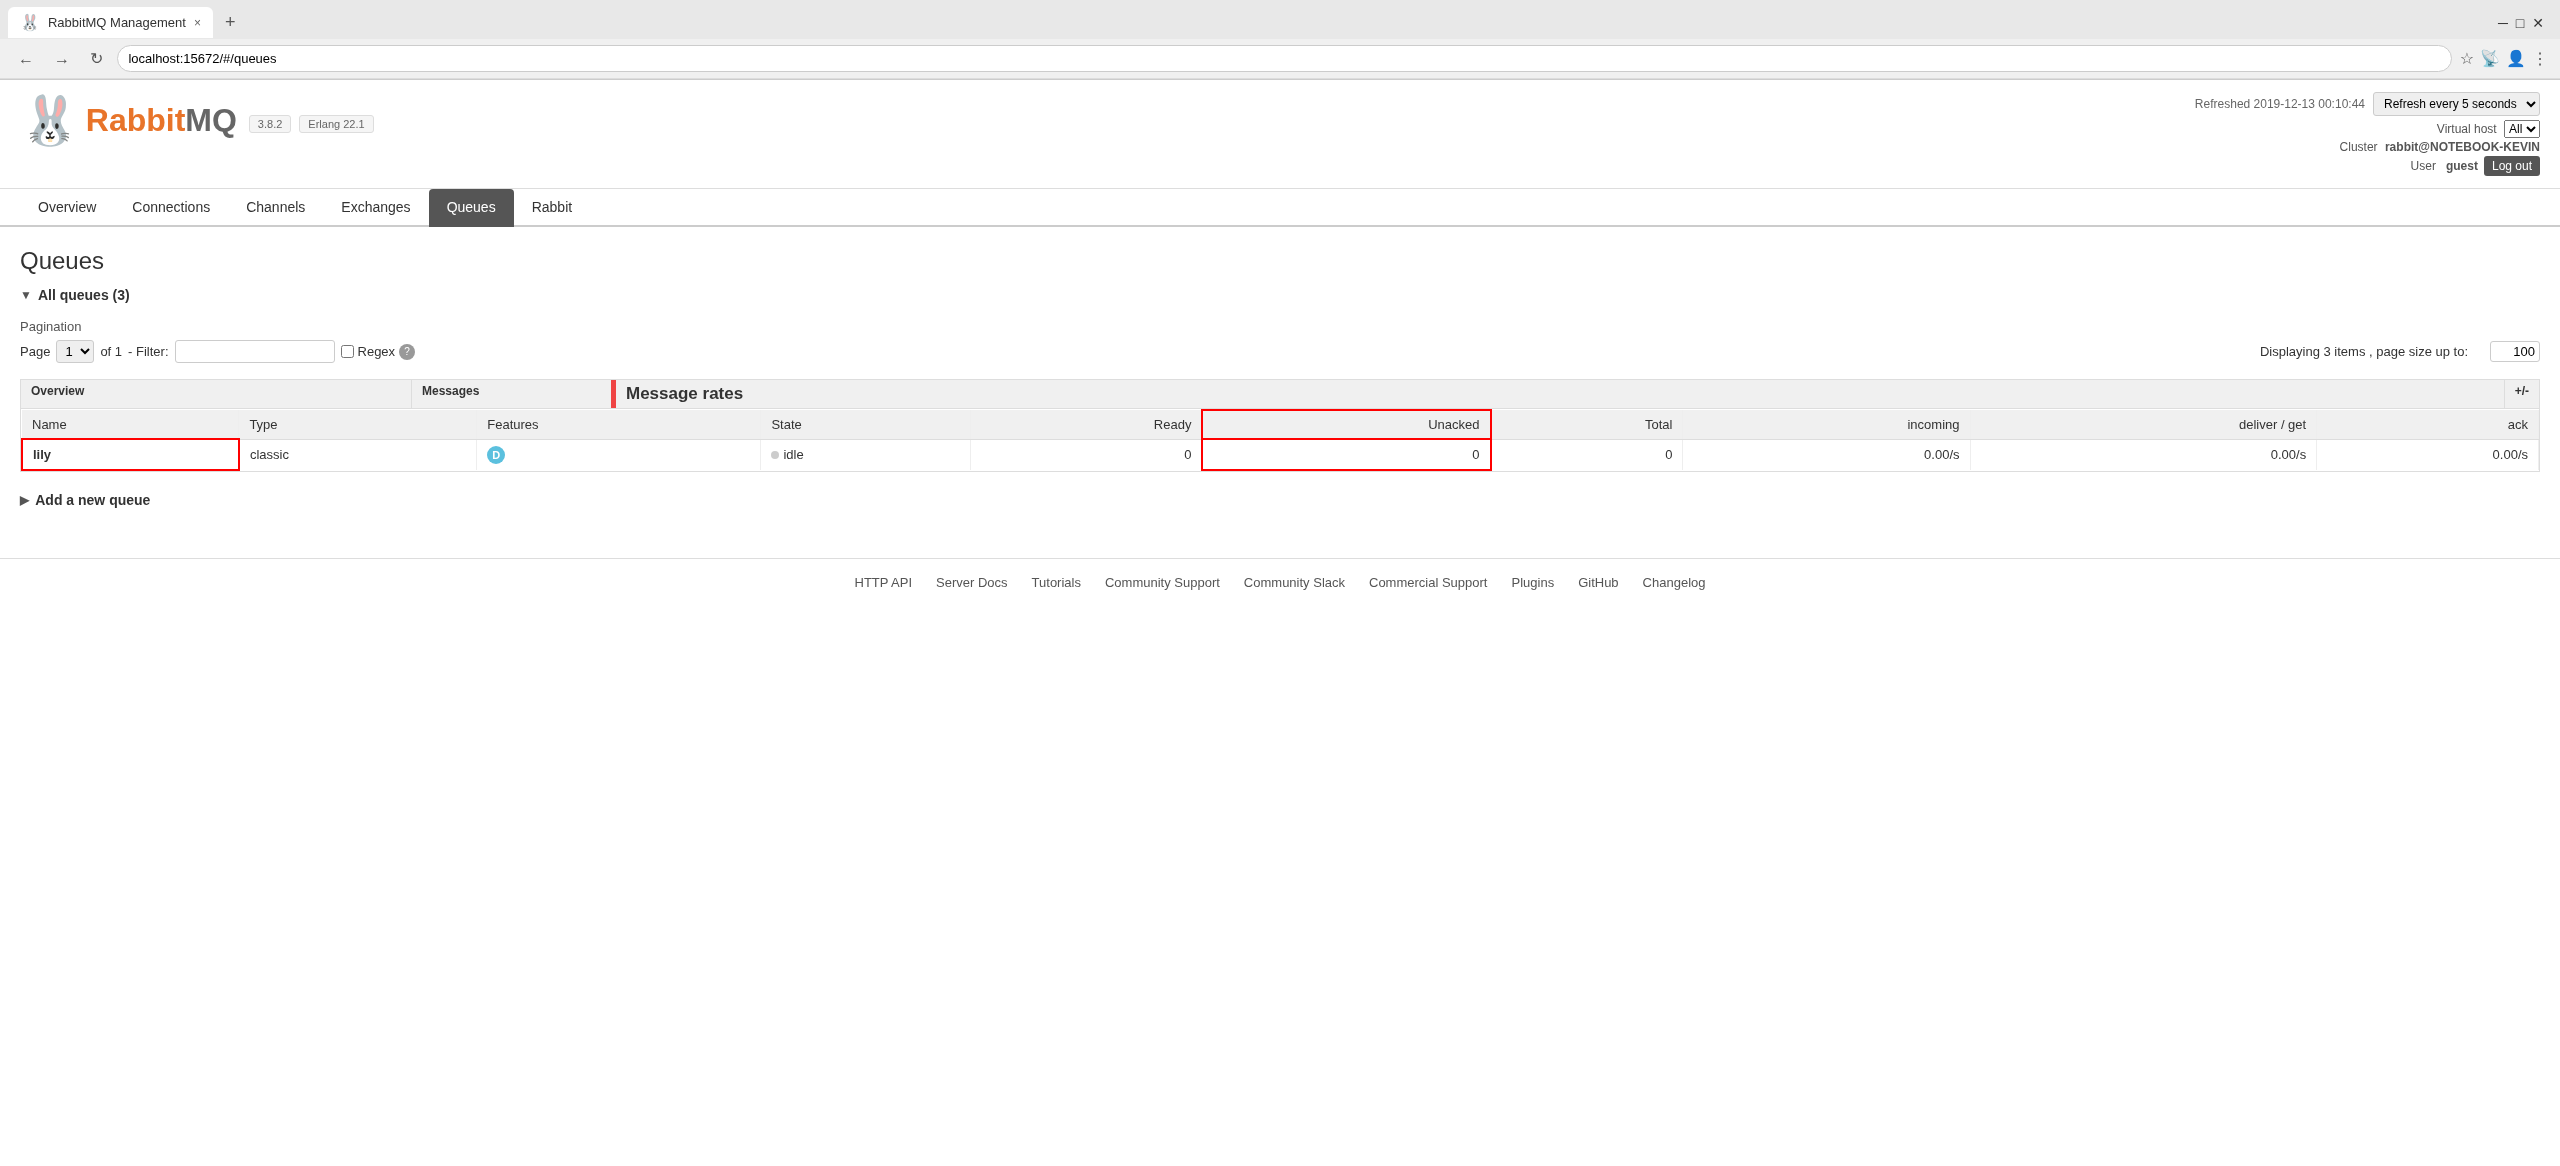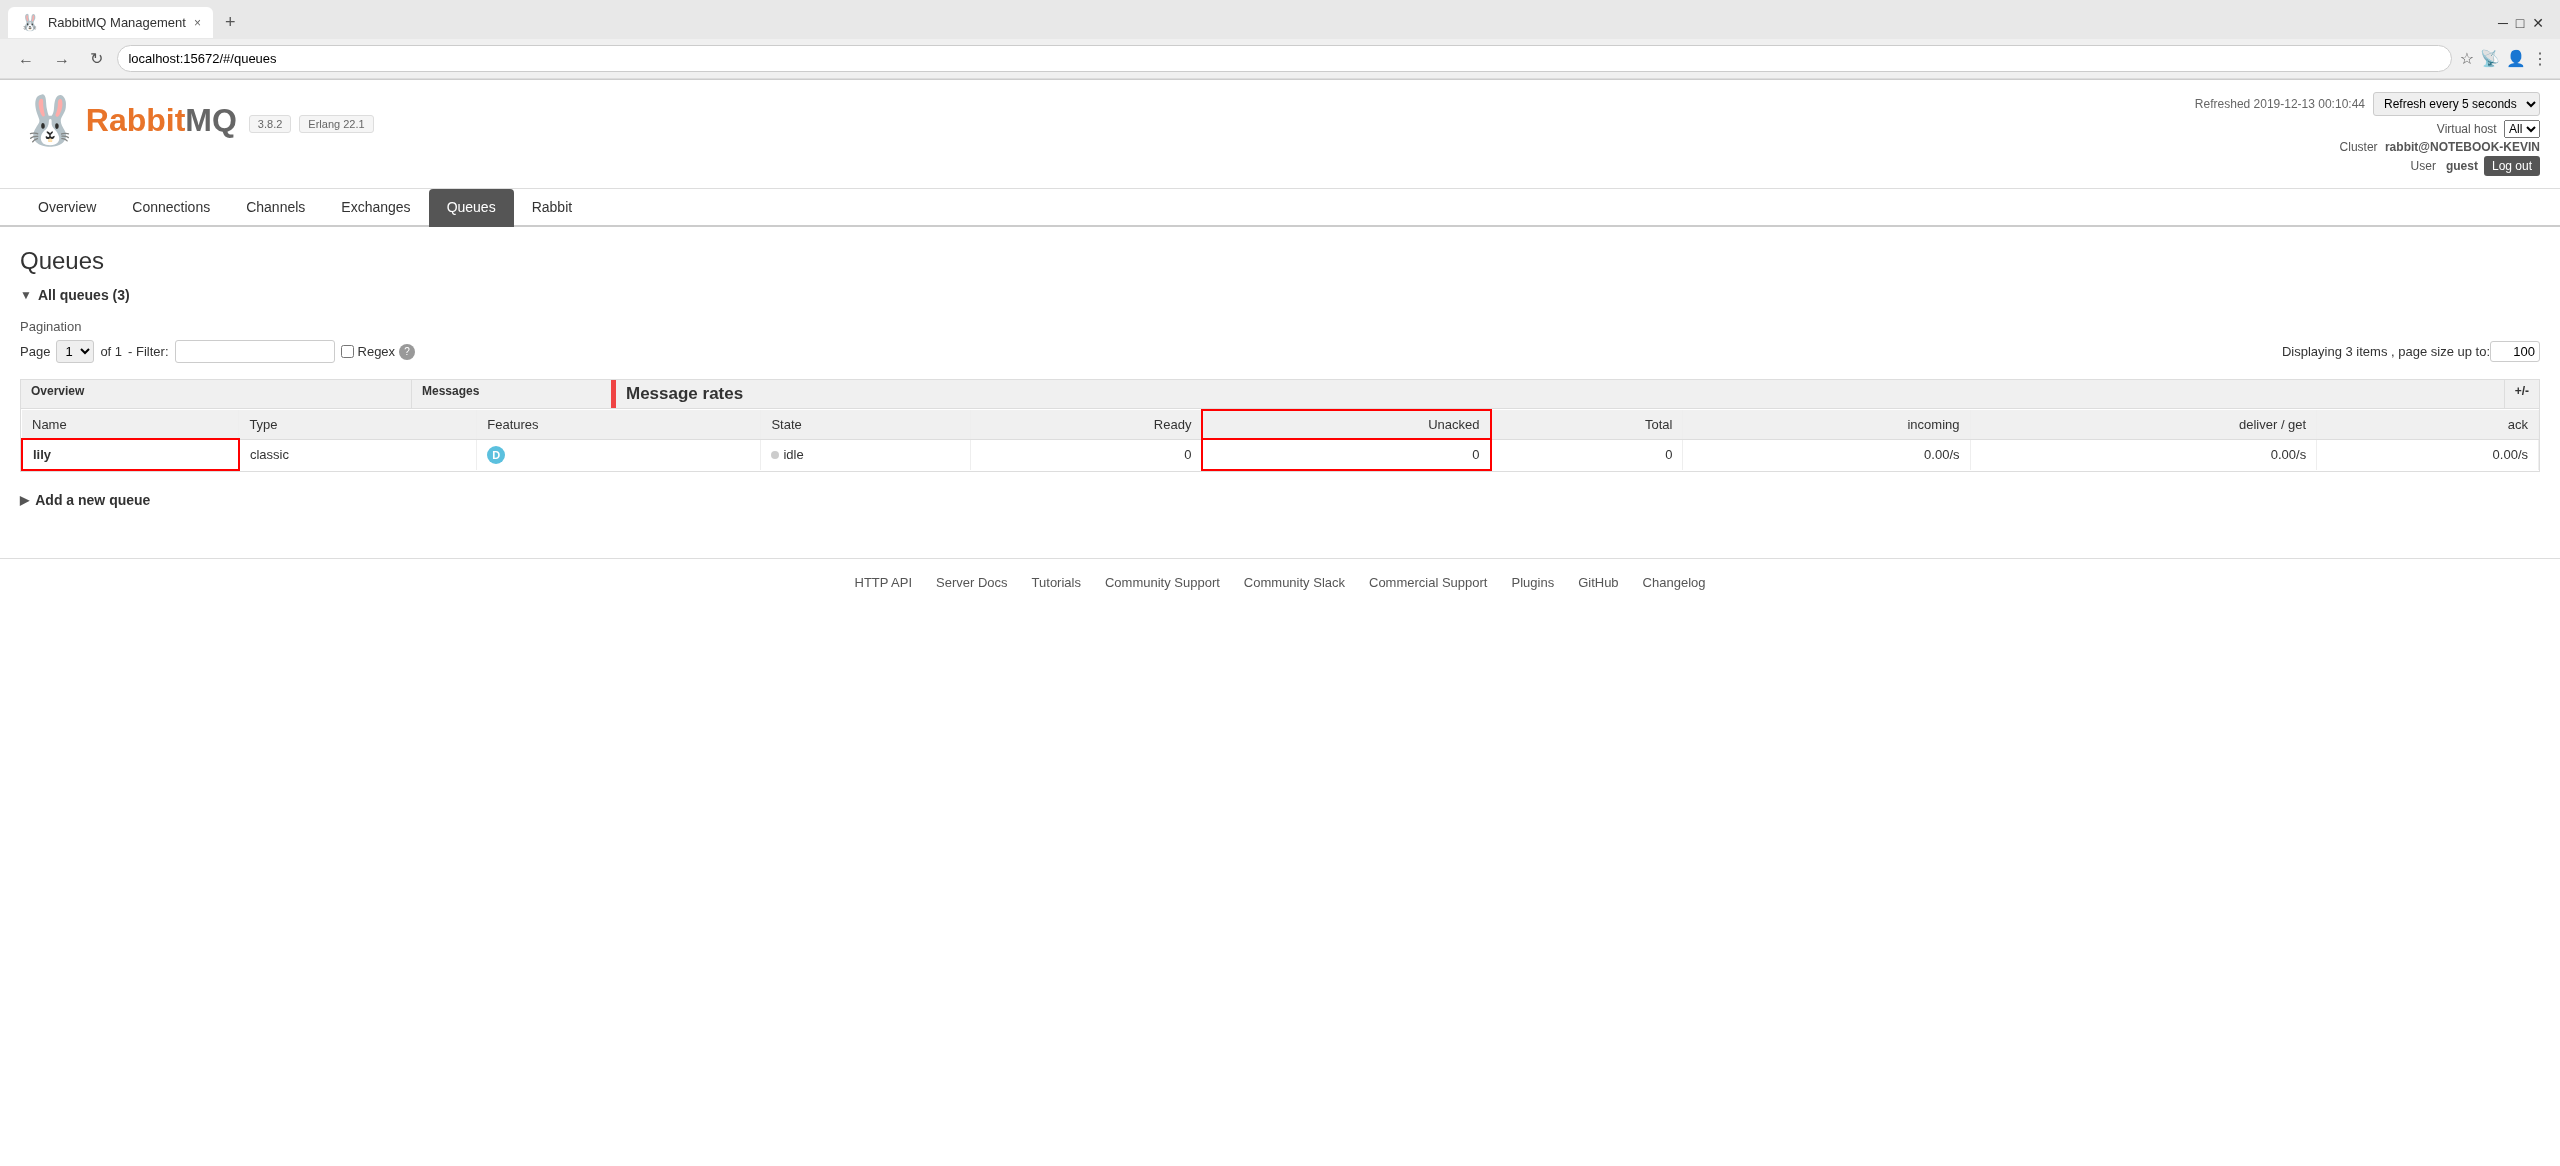--- a/index.html
+++ b/index.html
@@ -54,21 +54,21 @@
     
     .pagination-section { margin-bottom: 16px; }
     .pagination-label { font-size: 13px; margin-bottom: 6px; color: #555; }
     .page-label { font-size: 13px; }
     .page-select { padding: 2px 4px; border: 1px solid #ccc; border-radius: 3px; font-size: 13px; }
     .filter-input { padding: 3px 8px; border: 1px solid #ccc; border-radius: 3px; font-size: 13px; width: 160px; }
     .regex-section { display: flex; align-items: center; gap: 4px; }
     .regex-checkbox { cursor: pointer; }
     .regex-label { font-size: 13px; }
     .regex-help { background: #999; color: #fff; border-radius: 50%; width: 16px; height: 16px; display: inline-flex; align-items: center; justify-content: center; font-size: 10px; cursor: pointer; }
-    .display-info { margin-left: auto; display: flex; align-items: center; gap: 0; font-size: 13px; }
+    .display-info { margin-left: auto; display: flex; align-items: center; gap: 22px; font-size: 13px; }
     .page-size-input { width: 50px; padding: 2px 4px; border: 1px solid #ccc; border-radius: 3px; font-size: 13px; text-align: right; }
 
     
     .table-container { border: 1px solid #ddd; margin-bottom: 20px; }
 
     table { width: 100%; border-collapse: collapse; font-size: 13px; }
     th { background: #f0f0f0; padding: 6px 10px; text-align: left; font-weight: normal; border-bottom: 1px solid #ddd; border-right: 1px solid #eee; white-space: nowrap; }
     td { padding: 6px 10px; border-bottom: 1px solid #eee; border-right: 1px solid #eee; white-space: nowrap; }
     tr:last-child td { border-bottom: none; }
     td.num { text-align: right; }

